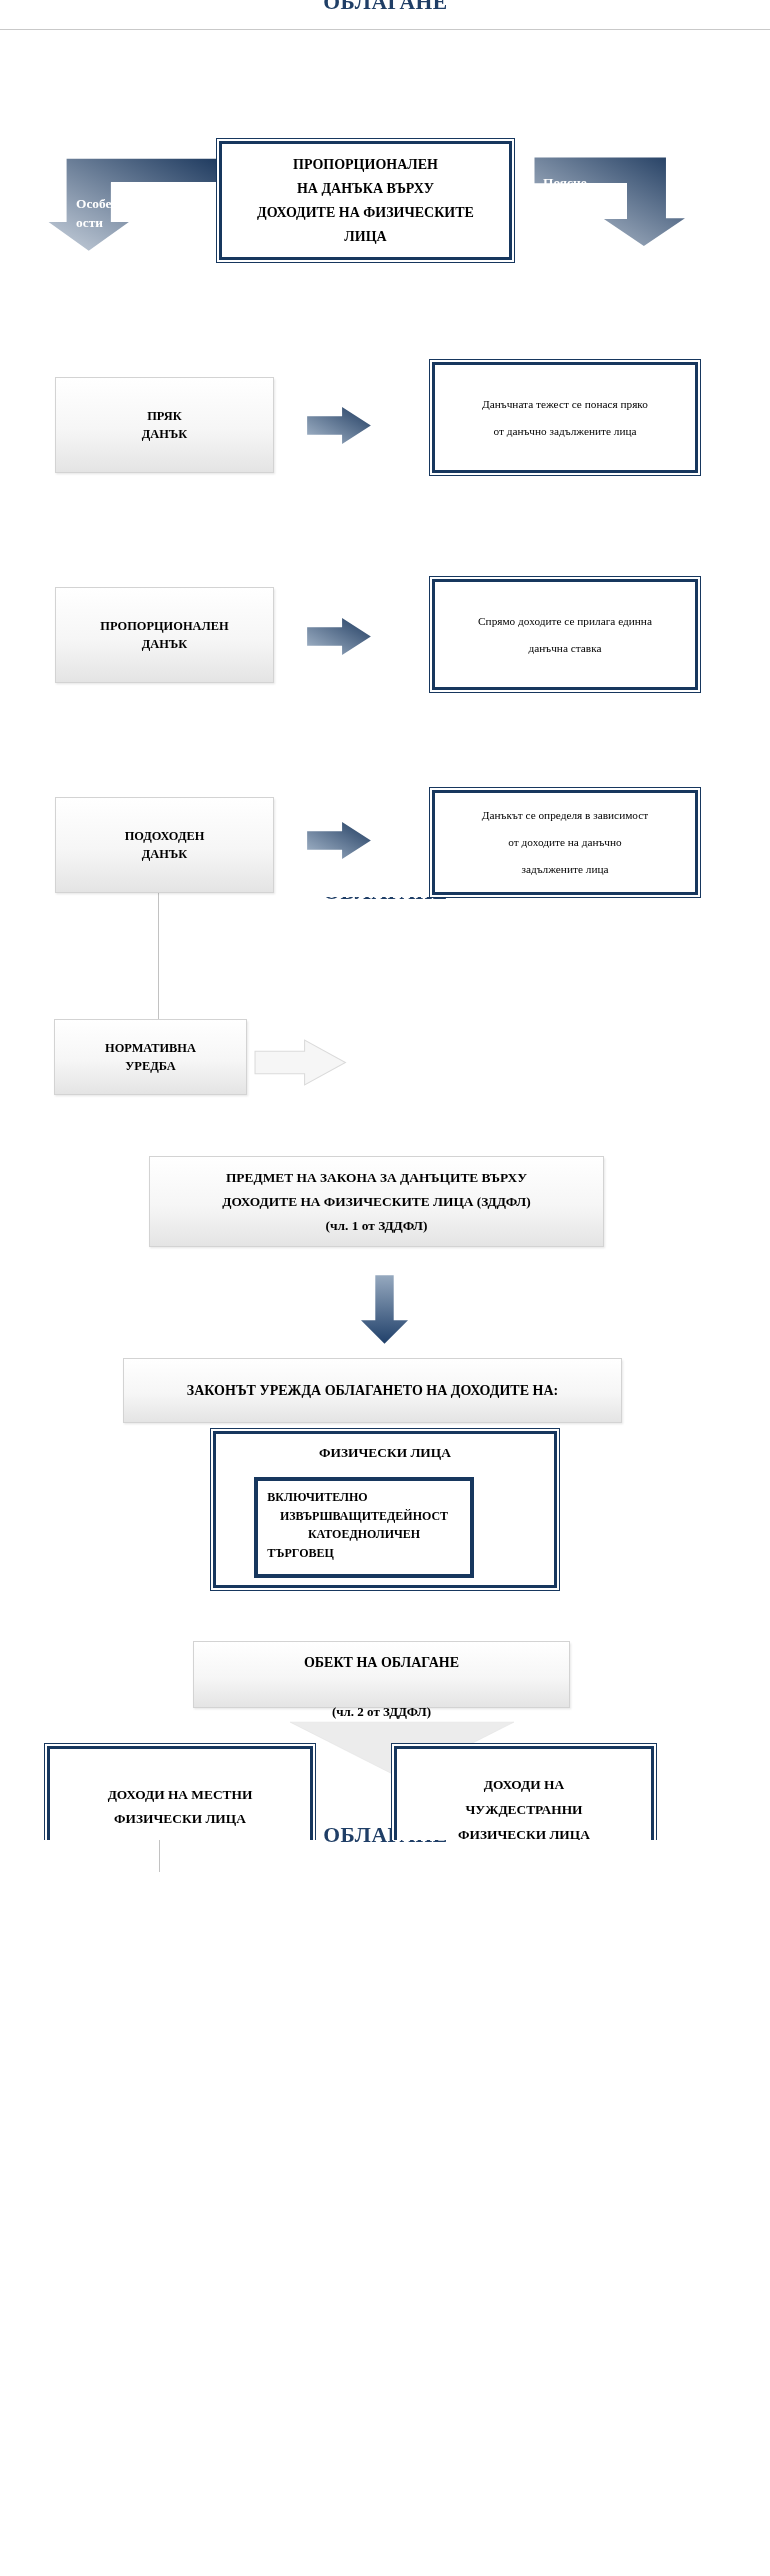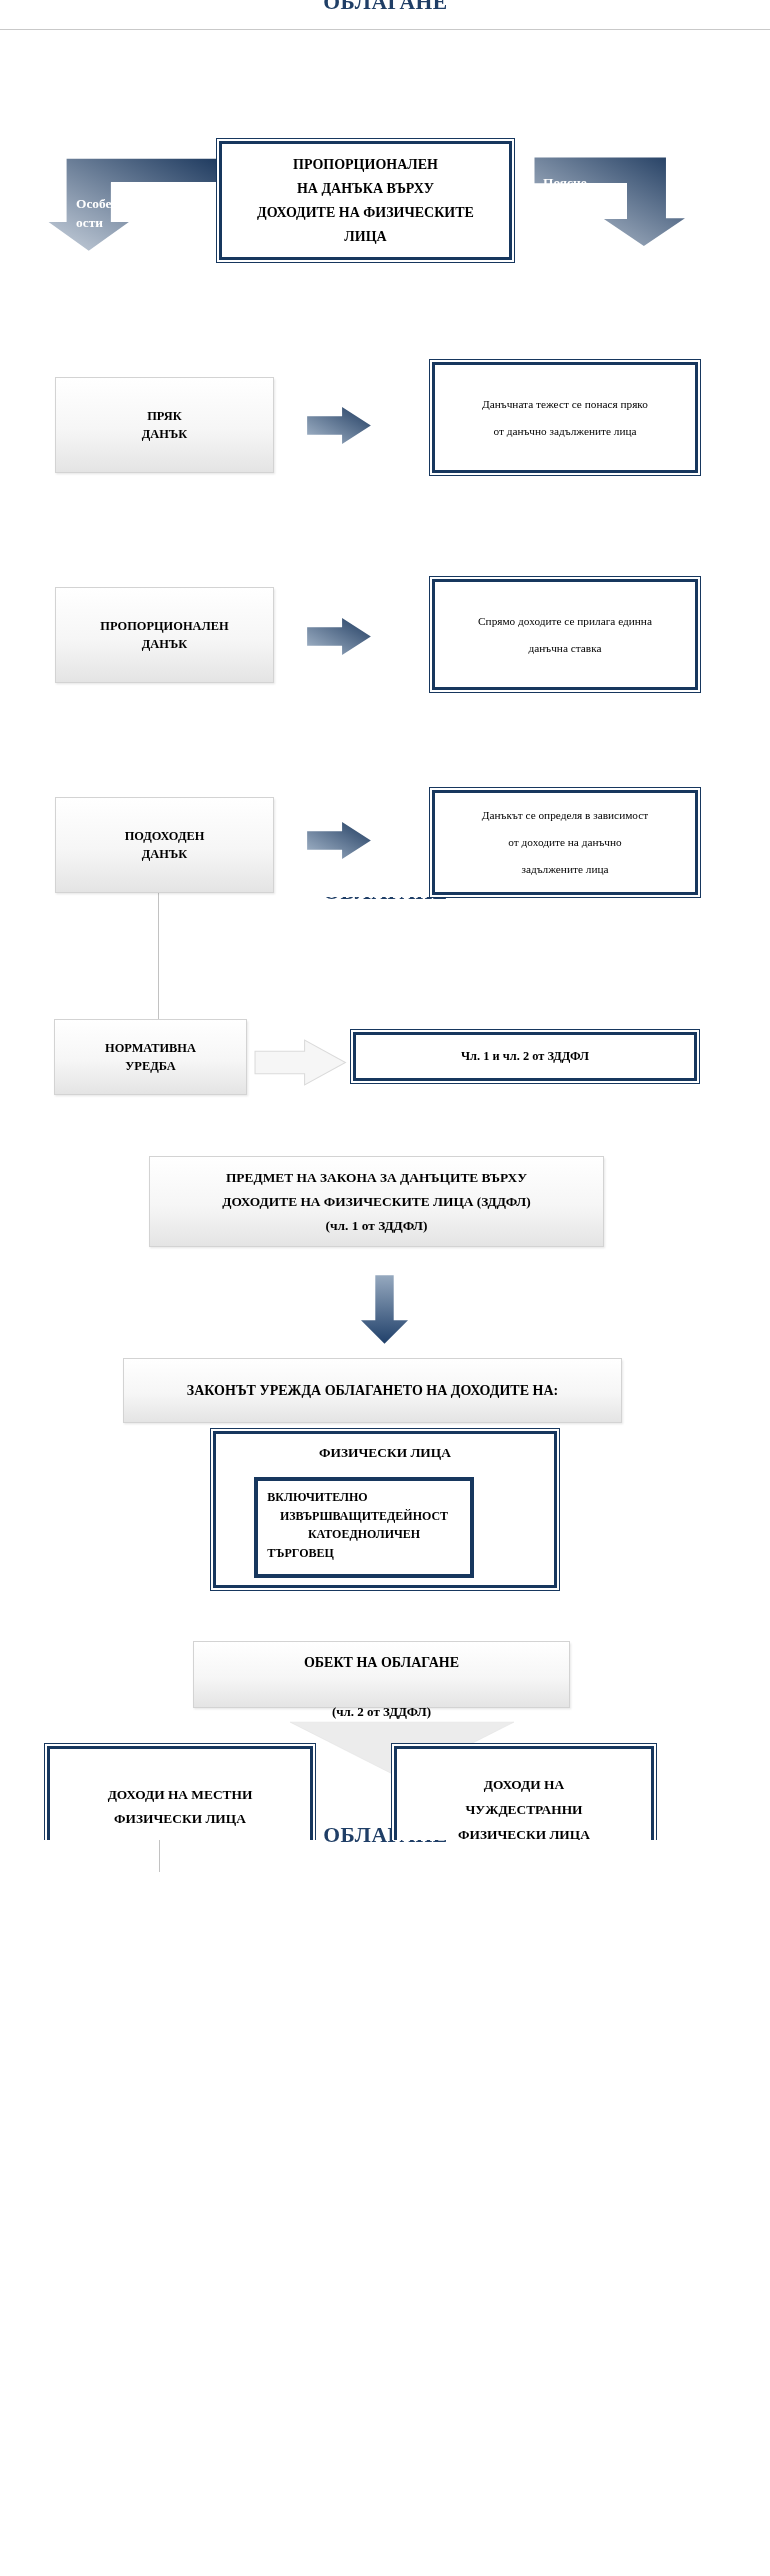--- a/index.html
+++ b/index.html
@@ -184,25 +184,20 @@
   </div>
   <div id="vline1" class="vline"></div>
 
   <div id="normbox" class="gbox">
     <div>НОРМАТИВНА</div>
     <div>УРЕДБА</div>
   </div>
   <svg id="normarrow" class="shape" width="93" height="47" viewBox="0 0 180 92">
     <polygon points="1,24 98,24 98,2 178,46 98,90 98,68 1,68" fill="#F6F6F6" stroke="#DADADA" stroke-width="2"></polygon>
   </svg>
-  <div id="chlbox" class="dbox">
-    <div class="dbx-in">
-        <div>Чл. 1 и чл. 2 от ЗДДФЛ</div>
-      </div>
-  </div>
 
   <div id="predmet" class="gbox">
     <div>ПРЕДМЕТ НА ЗАКОНА ЗА ДАНЪЦИТЕ ВЪРХУ</div>
     <div>ДОХОДИТЕ НА ФИЗИЧЕСКИТЕ ЛИЦА (ЗДДФЛ)</div>
     <div>(чл. 1 от ЗДДФЛ)</div>
   </div>
   <svg id="downarrow" class="shape" width="47" height="69" viewBox="0 0 92 134">
     <defs>
         <linearGradient id="g6" x1="0%" y1="0%" x2="0%" y2="100%">
       <stop offset="0%" stop-color="#96A9BF"></stop>

